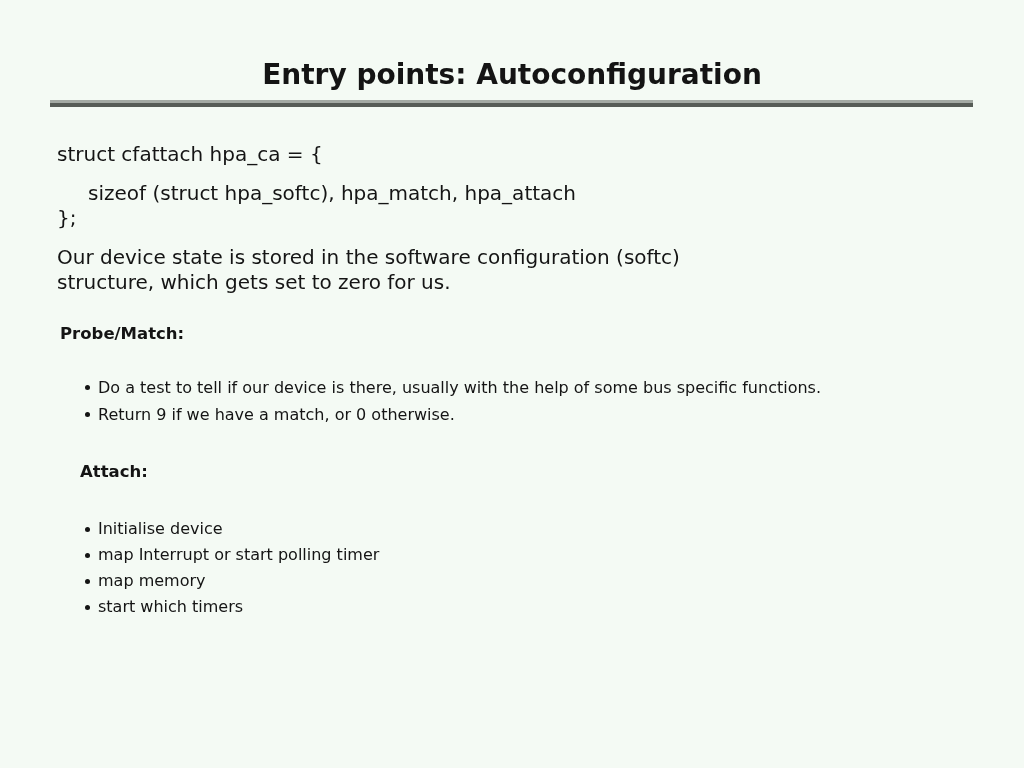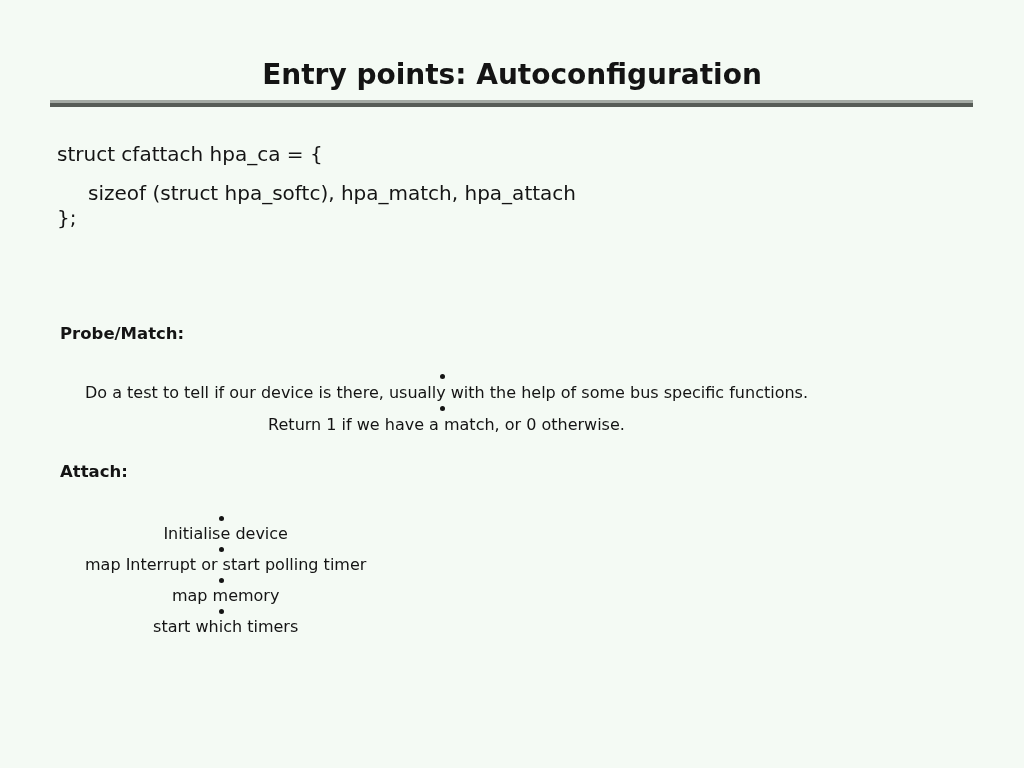--- a/index.html
+++ b/index.html
@@ -43,32 +43,32 @@
     top: 237px; left: 57px;
   }
 
   .heading {
     position: absolute;
     left: 60px;
     font-size: 16.5px;
     font-weight: bold;
   }
   .heading.probe  { top: 316px; text-align: center; }
-  .heading.attach { top: 454px; }
+  .heading.attach { top: 454px; margin-left: 20px; }
 
   ul.bullets {
     position: absolute;
     left: 85px;
     list-style: none;
   }
   ul.bullets.probe  { top: 366px; }
   ul.bullets.attach { top: 508px; }
   ul.bullets.probe  li { line-height: 27px; }
   ul.bullets.attach li { line-height: 26px; text-align: center; }
-  li.bullet { display: flex; align-items: center; font-size: 16px; flex-direction: column; }
+  li.bullet { display: flex; align-items: center; font-size: 16px; }
   .dot {
     flex: 0 0 auto;
     width: 5px; height: 5px;
     margin-right: 8px;
     border-radius: 50%;
     background: #141414;
   }
 </style>
 </head>
 <body>
@@ -81,31 +81,35 @@
     <div class="rule-top"></div>
     <div class="rule-bottom"></div>
   </div>
 
   <div class="code bodytext">
     <div class="code-line">struct cfattach hpa_ca = {</div>
     <div class="code-line indent">sizeof (struct hpa_softc), hpa_match, hpa_attach</div>
     <div class="code-line">};</div>
   </div>
 
+  <div class="intro bodytext">
+    <div>Our device state is stored in the software configuration (softc)</div>
+    <div>structure, which gets set to zero for us.</div>
+  </div>
 
   <div class="heading probe">Probe/Match:</div>
 
   <ul class="bullets probe">
     <li class="bullet">
       <span class="dot"></span>
       <span>Do a test to tell if our device is there, usually with the help of some bus specific functions.</span>
     </li>
     <li class="bullet">
       <span class="dot"></span>
-      <span>Return 1 if we have a match, or 0 otherwise.</span>
+      <span>Return 9 if we have a match, or 0 otherwise.</span>
     </li>
   </ul>
 
   <div class="heading attach">Attach:</div>
 
   <ul class="bullets attach">
     <li class="bullet">
       <span class="dot"></span>
       <span>Initialise device</span>
     </li>

